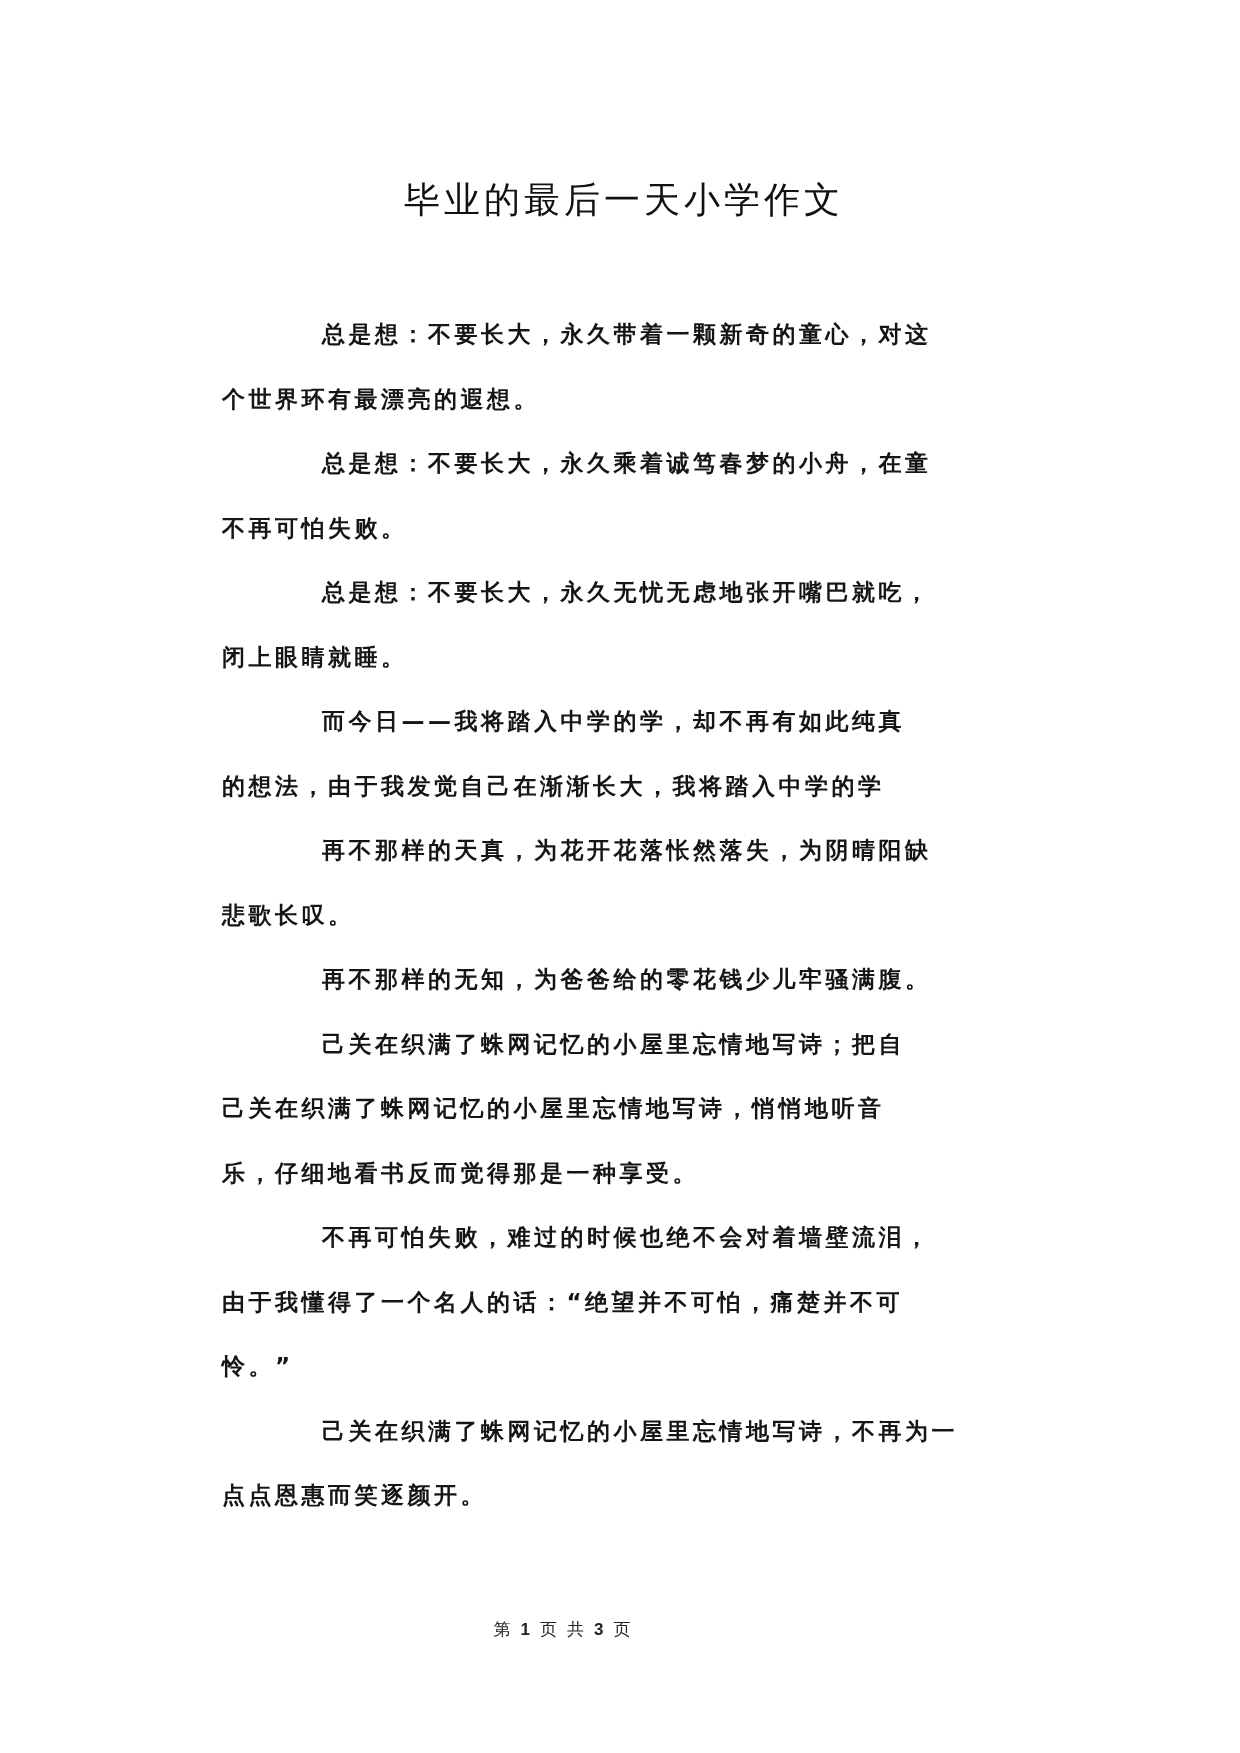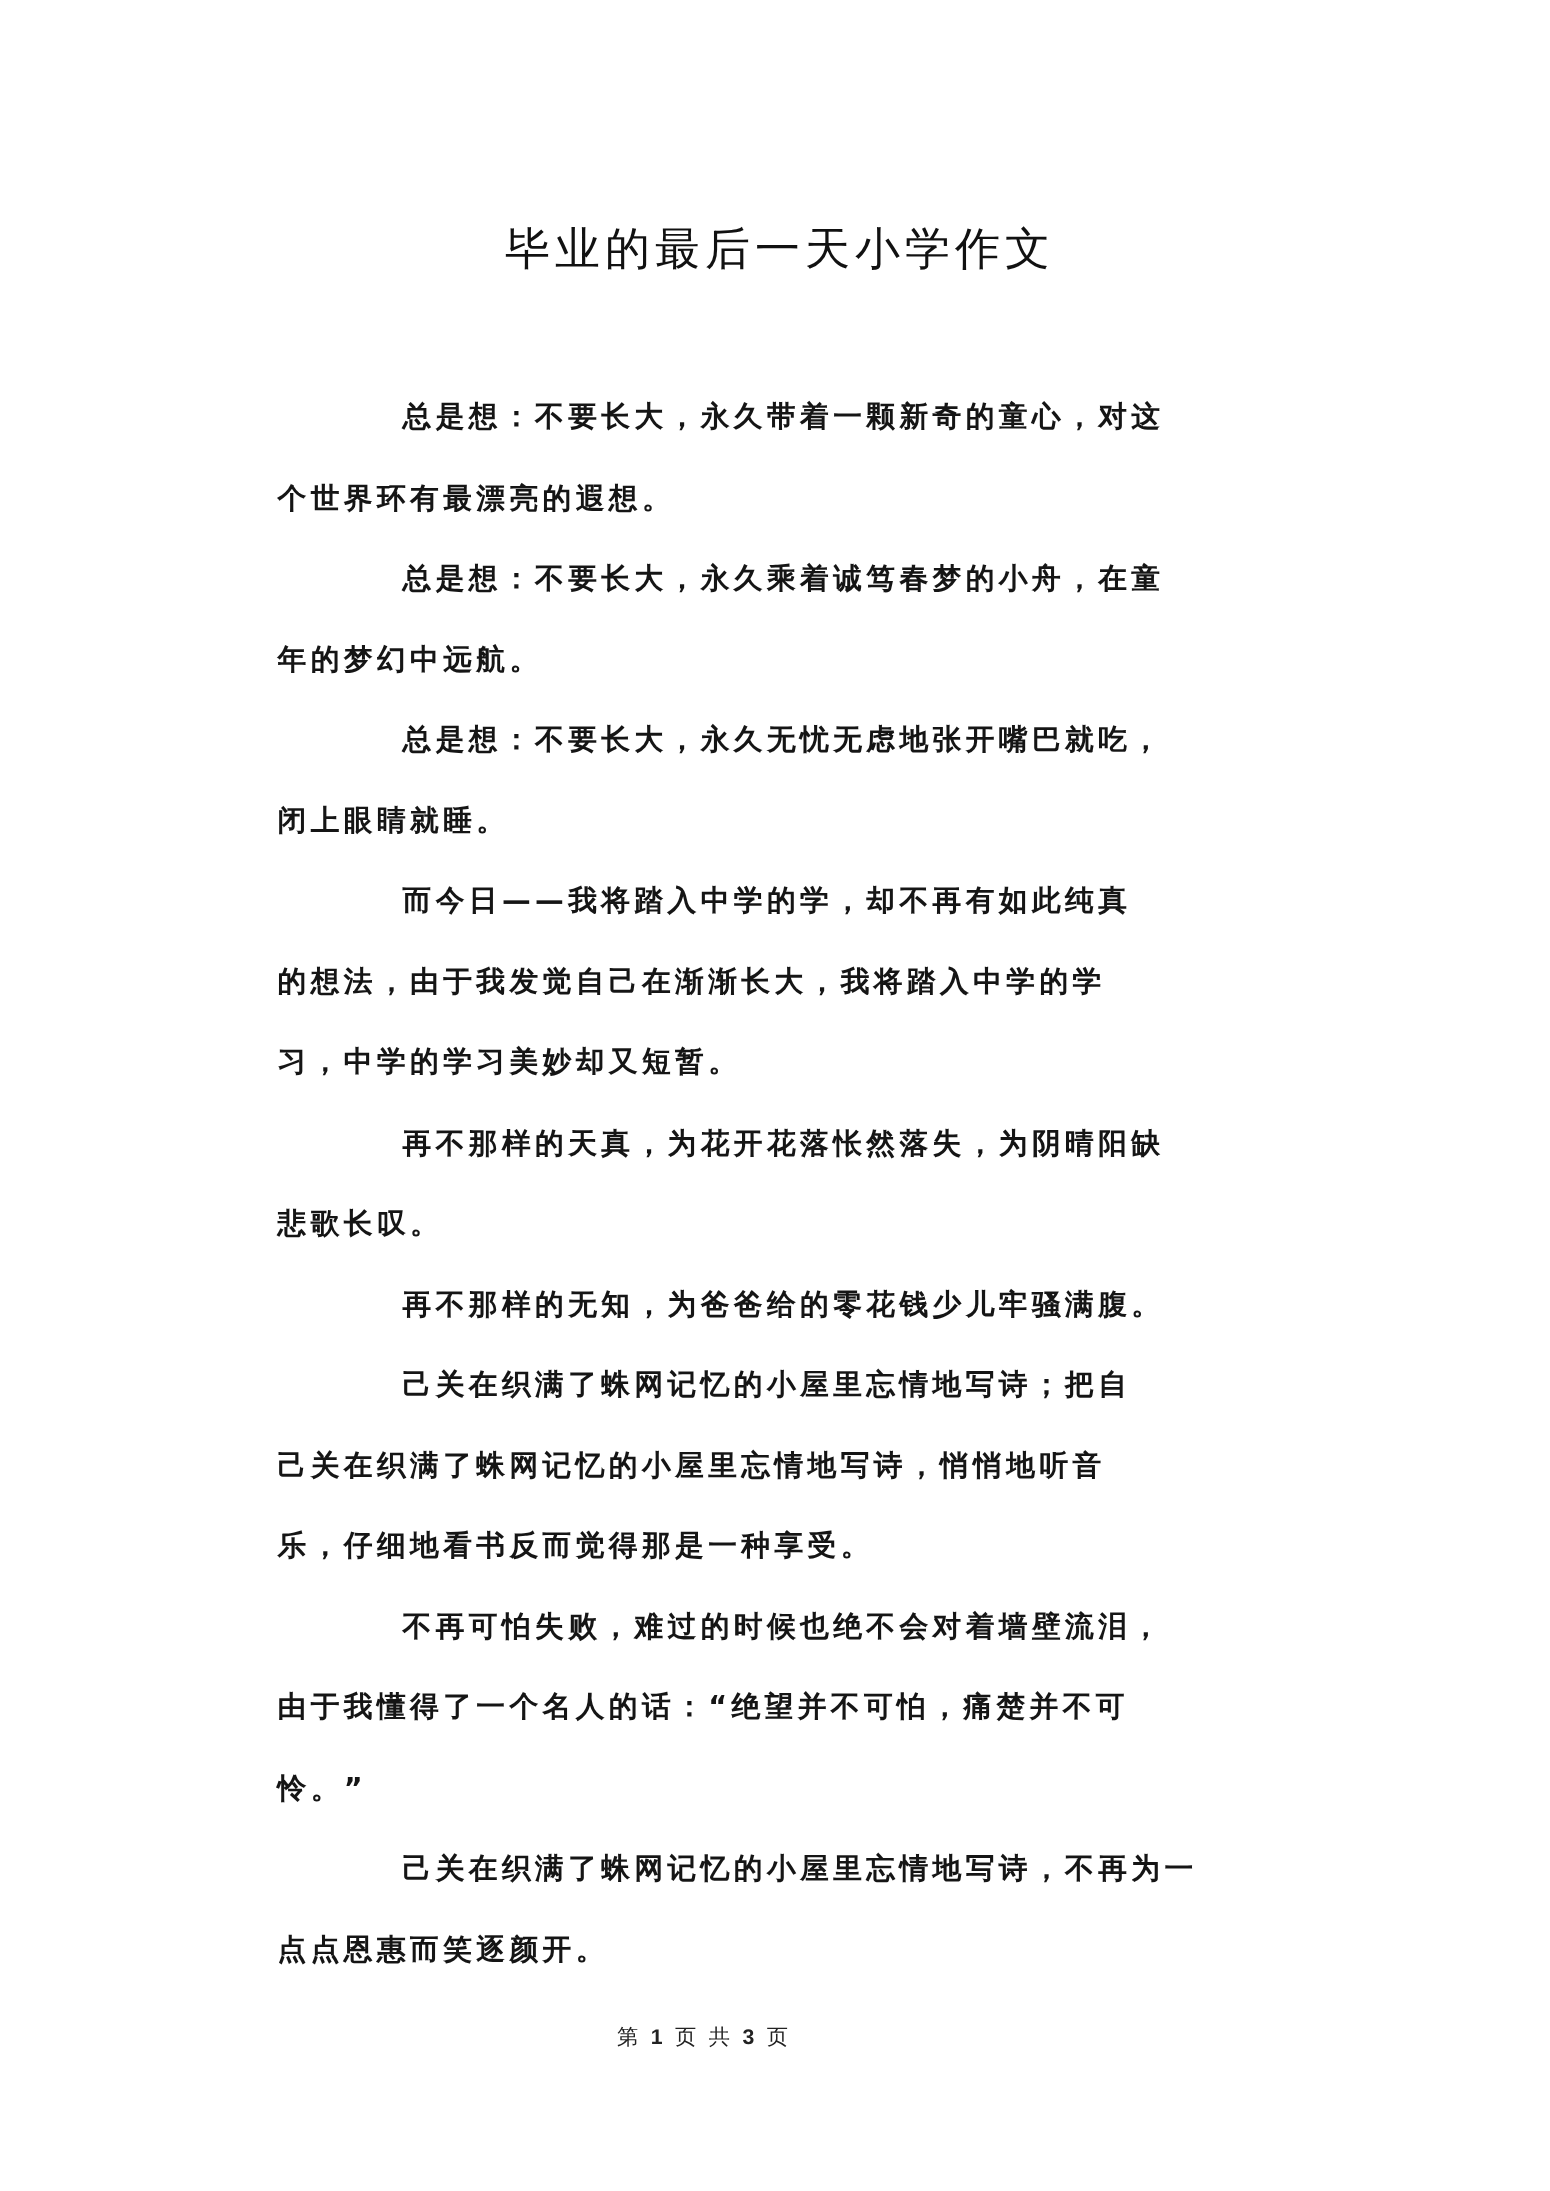--- a/index.html
+++ b/index.html
@@ -70,26 +70,25 @@
 </head>
 <body>
 
 <div class="page">
   <h1 class="title">毕业的最后一天小学作文</h1>
 
   <div class="body-text">
     <div class="line indent">总是想：不要长大，永久带着一颗新奇的童心，对这</div>
     <div class="line">个世界环有最漂亮的遐想。</div>
     <div class="line indent">总是想：不要长大，永久乘着诚笃春梦的小舟，在童</div>
-    <div class="line">年的梦幻中远航。</div>
+    <div class="line">不再可怕失败。</div>
     <div class="line indent">总是想：不要长大，永久无忧无虑地张开嘴巴就吃，</div>
     <div class="line">闭上眼睛就睡。</div>
     <div class="line indent">而今日——我将踏入中学的学，却不再有如此纯真</div>
     <div class="line">的想法，由于我发觉自己在渐渐长大，我将踏入中学的学</div>
-    <div class="line">习，中学的学习美妙却又短暂。</div>
     <div class="line indent">再不那样的天真，为花开花落怅然落失，为阴晴阳缺</div>
     <div class="line">悲歌长叹。</div>
     <div class="line indent">再不那样的无知，为爸爸给的零花钱少儿牢骚满腹。</div>
     <div class="line indent">己关在织满了蛛网记忆的小屋里忘情地写诗；把自</div>
     <div class="line">己关在织满了蛛网记忆的小屋里忘情地写诗，悄悄地听音</div>
     <div class="line">乐，仔细地看书反而觉得那是一种享受。</div>
     <div class="line indent">不再可怕失败，难过的时候也绝不会对着墙壁流泪，</div>
     <div class="line">由于我懂得了一个名人的话：“绝望并不可怕，痛楚并不可</div>
     <div class="line">怜。”</div>
     <div class="line indent">己关在织满了蛛网记忆的小屋里忘情地写诗，不再为一</div>

